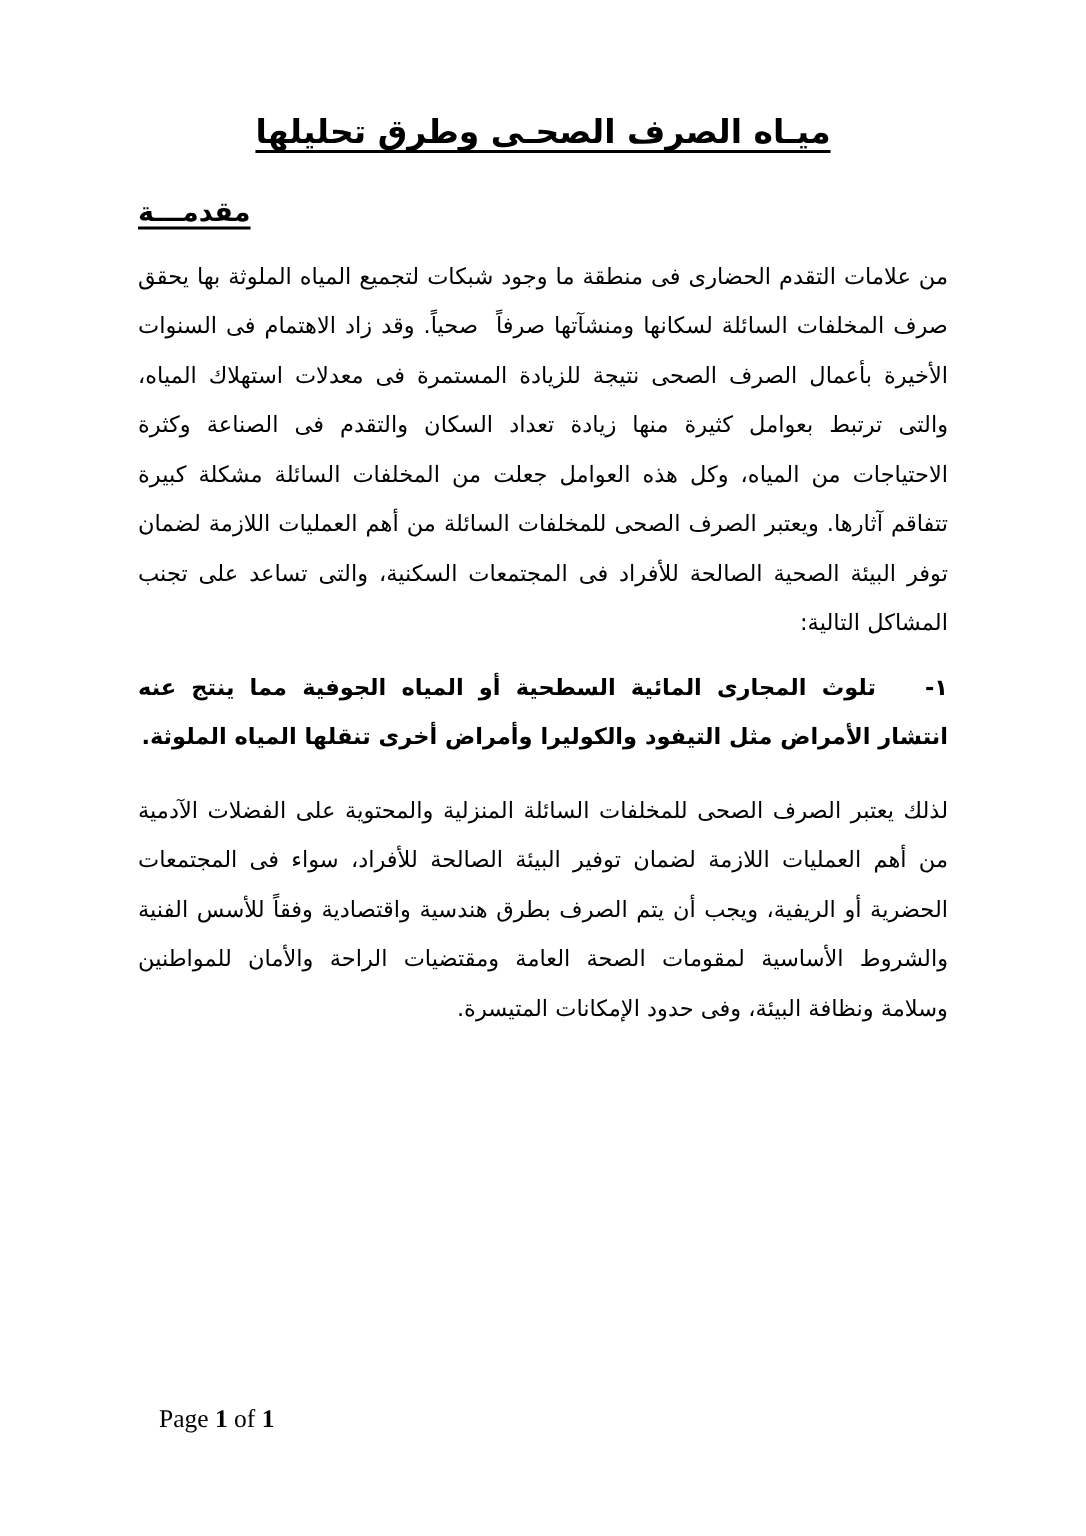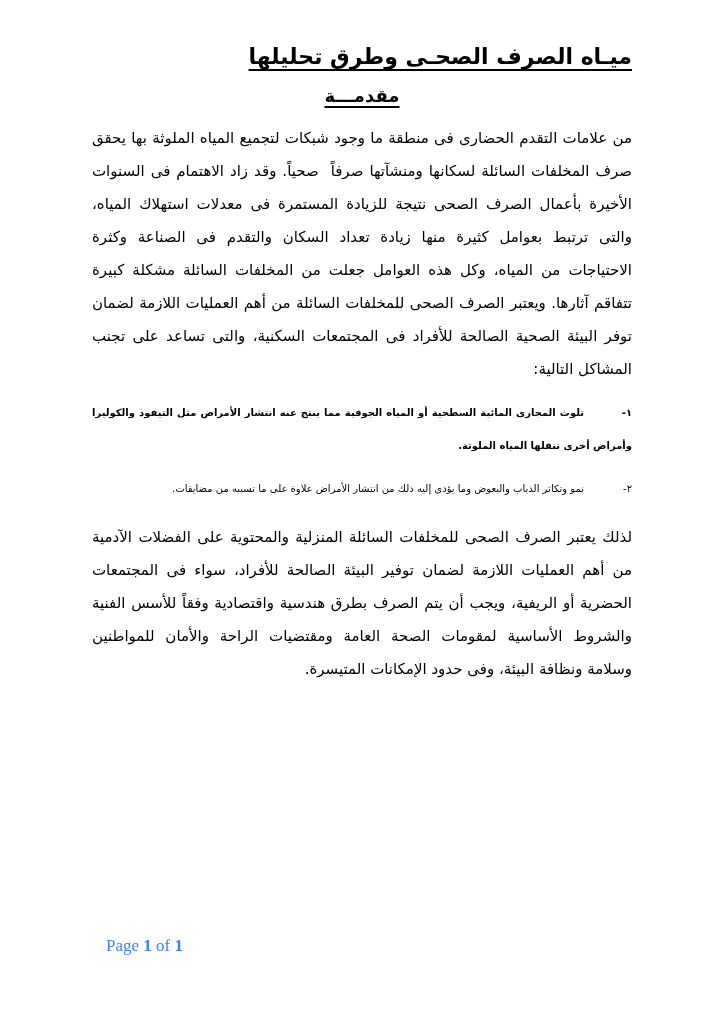--- a/index.html
+++ b/index.html
@@ -17,85 +17,83 @@
     overflow: hidden;
   }
   .content {
     position: absolute;
     top: 0;
     right: 92px;
     width: 540px;
     direction: rtl;
   }
   .doc-title {
-    margin: 44px 0 0 0;
+    margin: 76px 0 0 0;
     font-size: 22px;
     font-weight: bold;
+    text-align: center;
     text-decoration: underline;
     text-underline-offset: 5px;
     text-decoration-thickness: 2px;
   }
   .section-heading {
-    margin: 16px 0 0 0;
+    margin: 30px 0 0 0;
     font-size: 18px;
     font-weight: bold;
-    text-align: center;
+    text-align: left;
     text-decoration: underline;
     text-underline-offset: 4px;
     text-decoration-thickness: 1.5px;
   }
   .para {
     margin: 16px 0 0 0;
     font-size: 15px;
     line-height: 33px;
     text-align: justify;
   }
   .list-item {
     margin: 10px 0 0 0;
-    font-size: 10px;
+    font-size: 15px;
     line-height: 33px;
     text-align: justify;
   }
   .list-item.bold {
     font-weight: bold;
   }
   .num {
     display: inline-block;
     min-width: 48px;
   }
   .footer {
     position: absolute;
     left: 106px;
     top: 936px;
     direction: ltr;
     font-family: "Liberation Serif", serif;
     font-size: 17px;
-    color: #3b82f6;
+    color: #000000;
   }
   .footer b { font-weight: bold; }
 </style>
 </head>
 <body>
 
 <div class="page">
   <div class="content">
 
     <h1 class="doc-title">ميـاه الصرف الصحـى وطرق تحليلها</h1>
 
     <h2 class="section-heading">مقدمـــة</h2>
 
     <p class="para">من علامات التقدم الحضارى فى منطقة ما وجود شبكات لتجميع المياه الملوثة بها يحقق صرف المخلفات السائلة لسكانها ومنشآتها صرفاً &nbsp;صحياً. وقد زاد الاهتمام فى السنوات الأخيرة بأعمال الصرف الصحى نتيجة للزيادة المستمرة فى معدلات استهلاك المياه، والتى ترتبط بعوامل كثيرة منها زيادة تعداد السكان والتقدم فى الصناعة وكثرة الاحتياجات من المياه، وكل هذه العوامل جعلت من المخلفات السائلة مشكلة كبيرة تتفاقم آثارها. ويعتبر الصرف الصحى للمخلفات السائلة من أهم العمليات اللازمة لضمان توفر البيئة الصحية الصالحة للأفراد فى المجتمعات السكنية، والتى تساعد على تجنب المشاكل التالية:</p>
 
     <div class="list-item bold">
       <span class="num">١-</span><span class="txt">تلوث المجارى المائية السطحية أو المياه الجوفية مما ينتج عنه انتشار الأمراض مثل التيفود والكوليرا وأمراض أخرى تنقلها المياه الملوثة.</span>
     </div>
 
-    <div class="list-item">
-      <span class="num">٢-</span><span class="txt">نمو وتكاثر الذباب والبعوض وما يؤدى إليه ذلك من انتشار الأمراض علاوة على ما تسببه من مضايقات.</span>
-    </div>
 
 
 
     <p class="para">لذلك يعتبر الصرف الصحى للمخلفات السائلة المنزلية والمحتوية على الفضلات الآدمية من أهم العمليات اللازمة لضمان توفير البيئة الصالحة للأفراد، سواء فى المجتمعات الحضرية أو الريفية، ويجب أن يتم الصرف بطرق هندسية واقتصادية وفقاً للأسس الفنية والشروط الأساسية لمقومات الصحة العامة ومقتضيات الراحة والأمان للمواطنين وسلامة ونظافة البيئة، وفى حدود الإمكانات المتيسرة.</p>
 
   </div>
 
   <div class="footer">
     <span>Page </span><b>1</b><span> of </span><b>1</b>
   </div>

